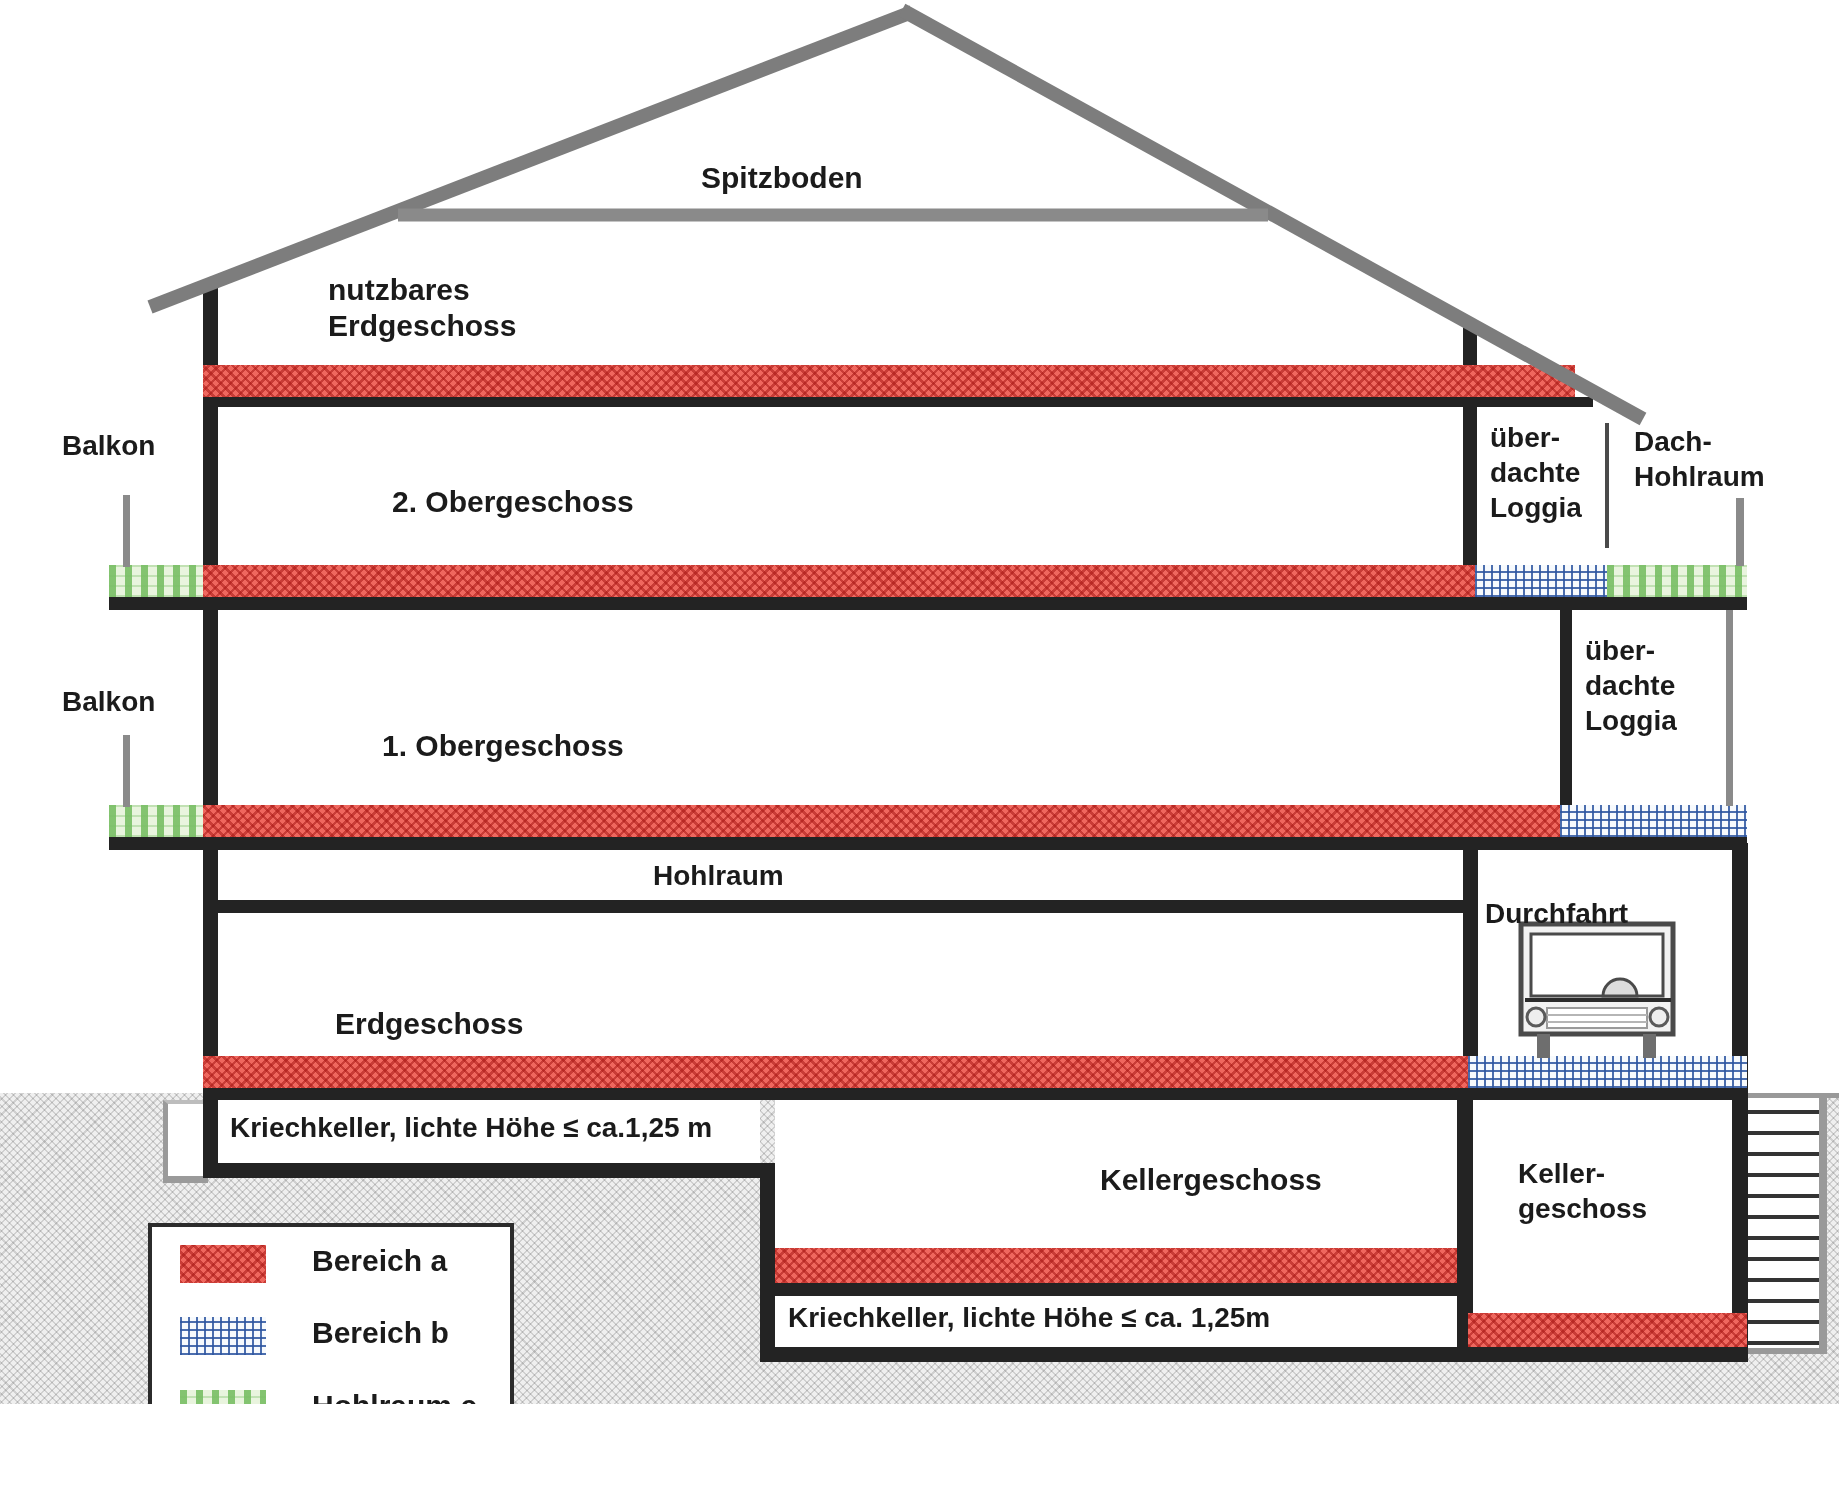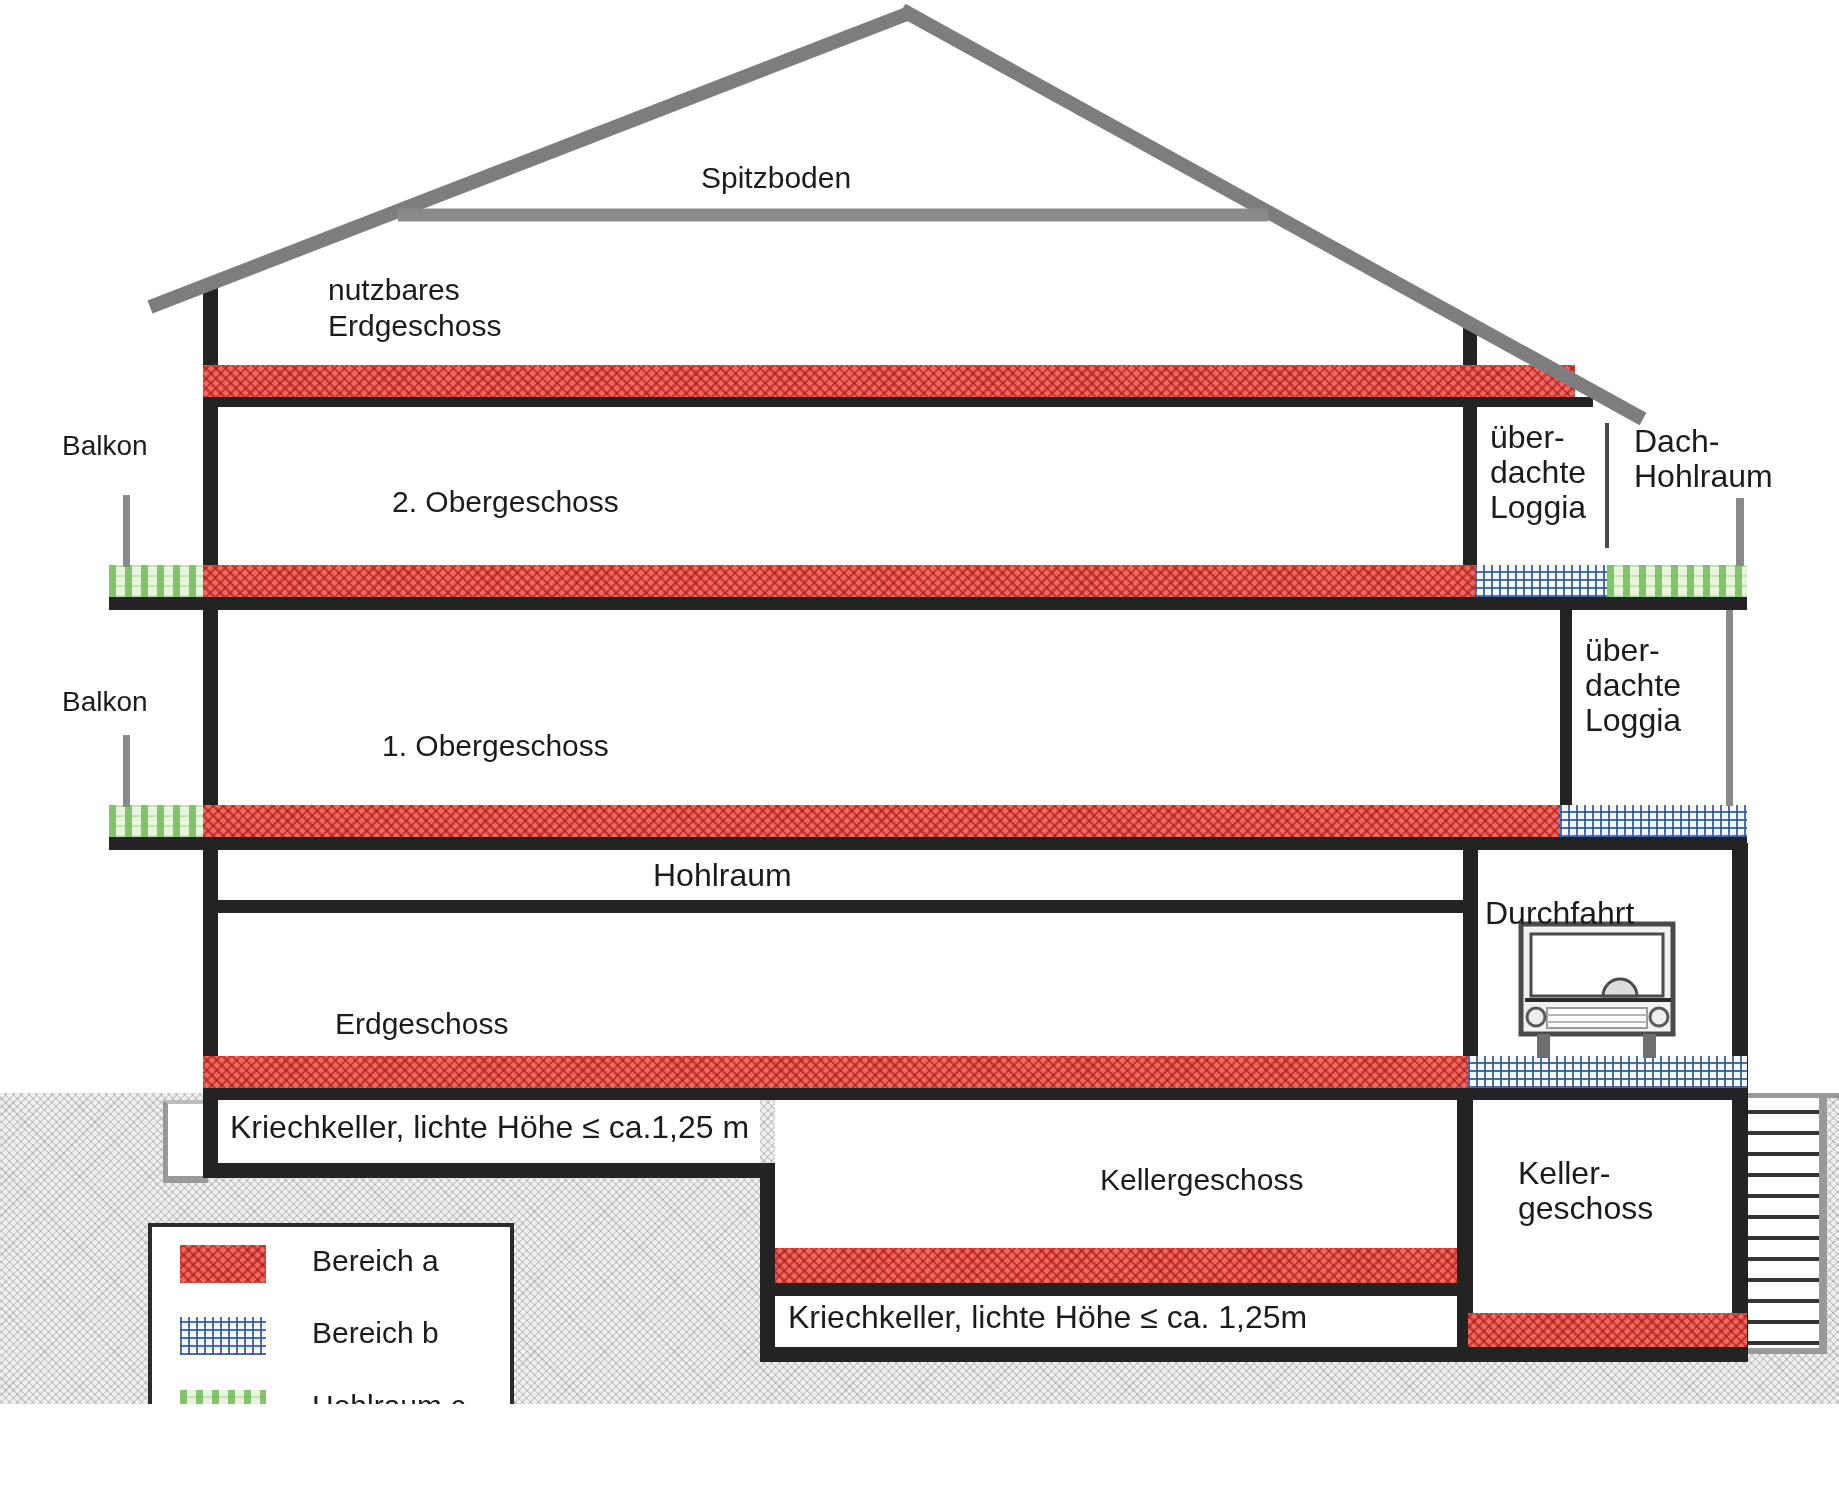--- a/index.html
+++ b/index.html
@@ -1,22 +1,22 @@
 <!DOCTYPE html>
 <html><head>
 <meta charset="utf-8">
 <style>
   html,body{margin:0;padding:0;background:#fff;}
   #canvas{
     position:relative;width:1839px;height:1404px;background:#ffffff;overflow:hidden;
-    font-family:"Liberation Sans", sans-serif;color:#1b1b1b;
+    font-family:"Liberation Sans", sans-serif;color:#1b1b1b;font-weight:bold;
   }
   .abs{position:absolute;}
   .lbl{position:absolute;font-size:30px;line-height:36px;color:#1b1b1b;white-space:nowrap;}
-  .lbl-sm{font-size:32px;line-height:35px;}
+  .lbl-sm{font-size:28px;line-height:35px;}
   .wall{position:absolute;background:#232323;}
   .grayline{position:absolute;background:#999;}
   
   .p-red{position:absolute;background-color:#ef675e;
     background-image:
       repeating-linear-gradient(45deg, rgba(170,25,22,.55) 0 2.5px, transparent 2.5px 7px),
       repeating-linear-gradient(-45deg, rgba(170,25,22,.55) 0 2.5px, transparent 2.5px 7px);}
   
   .p-blue{position:absolute;background-color:#f7fafd;
     background-image:

